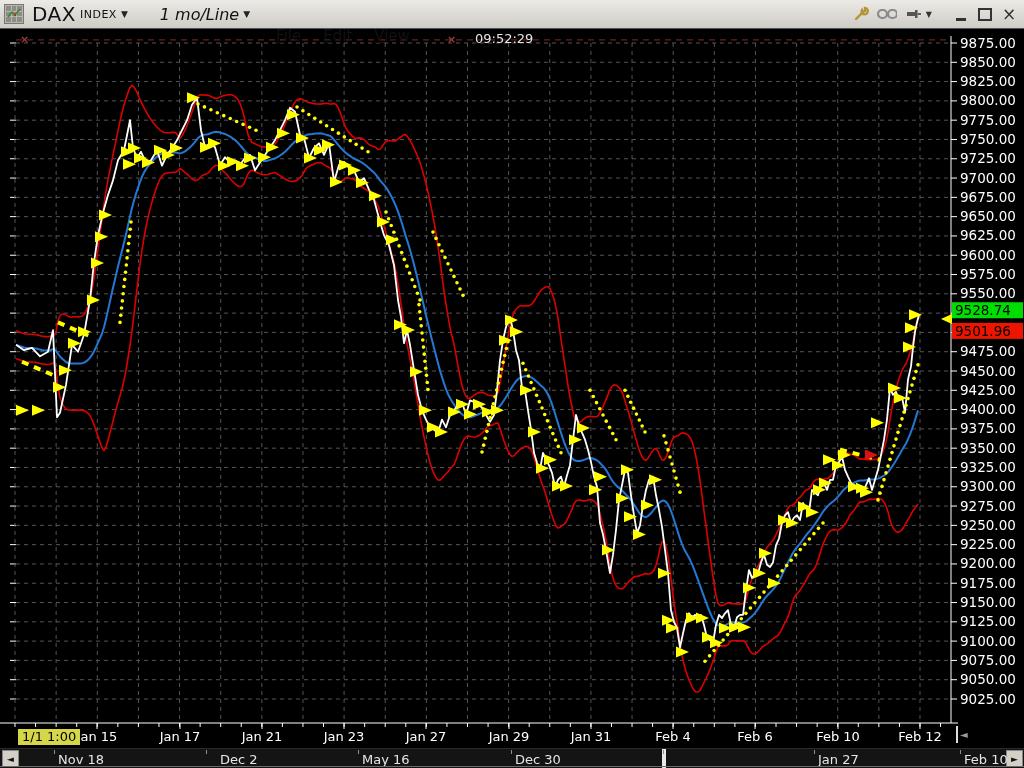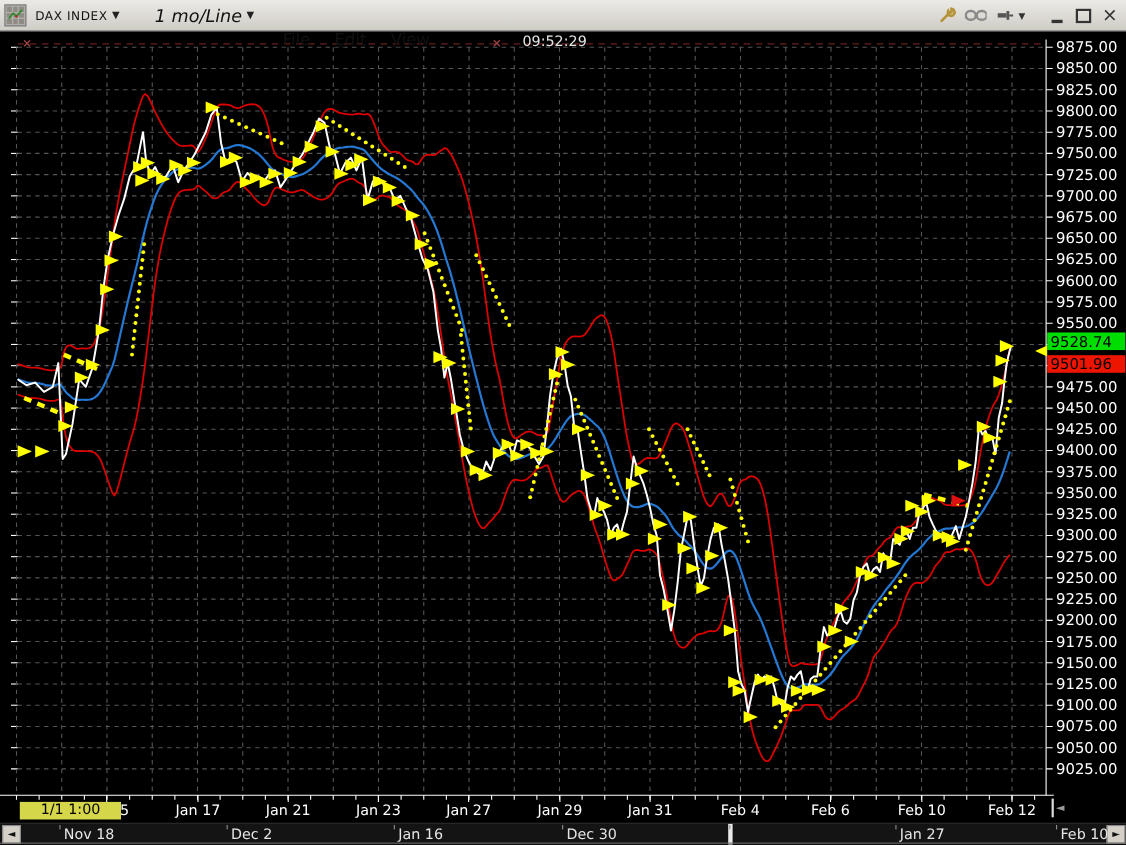--- a/index.html
+++ b/index.html
@@ -6,40 +6,40 @@
   #app{position:relative;width:1024px;height:768px;overflow:hidden;background:#000;
        font-family:"DejaVu Sans",sans-serif;-webkit-font-smoothing:antialiased;}
   
   #titlebar{position:absolute;left:0;top:0;width:1024px;height:28px;
     background:linear-gradient(#eceae6,#cfccc6);border-bottom:1px solid #555;
     display:flex;align-items:center;color:#111;}
   #app-icon{width:20px;height:20px;margin:0 8px 0 4px;background:#b9b5af;border:1px solid #777;
     display:grid;grid-template-columns:repeat(3,1fr);grid-template-rows:repeat(3,1fr);gap:1px;padding:1px;box-sizing:border-box;position:relative;}
   #app-icon i{background:#8f8c86;}
   #app-icon svg{position:absolute;left:1px;top:1px;}
-  .tsym{font-size:11px;letter-spacing:.5px;}
+  .tsym{font-size:20px;letter-spacing:.5px;}
   .tsub{font-size:11px;margin-left:4px;letter-spacing:.5px;}
   .tdrop{font-size:9px;margin:0 4px;color:#222;}
   .tperiod{font-size:16px;margin-left:28px;font-style:italic;}
   .menu{display:flex;margin-left:22px;gap:22px;font-size:15px;}
   .menu-item{cursor:default;margin-top:44px;}
   .menu-item u{text-decoration:underline;}
   #tb-right{margin-left:auto;display:flex;align-items:center;gap:6px;padding-right:6px;}
   .tool{width:20px;height:20px;display:flex;align-items:center;justify-content:center;}
   .wbtn{width:18px;height:18px;display:flex;align-items:center;justify-content:center;color:#222;}
   .minbar{width:10px;height:3px;background:#333;margin-top:10px;}
   .restbox{width:10px;height:9px;border:2px solid #333;}
   .xglyph{font-size:17px;line-height:16px;color:#333;}
   .pincaret{font-size:8px;color:#333;margin-left:-3px;}
   
   .xmark{position:absolute;color:#9b4040;font-size:11px;font-weight:bold;}
   .infotext{position:absolute;color:#e6e6e6;font-size:13px;white-space:pre;}
   
   #page-badge{position:absolute;left:18px;top:729px;background:#d6d64a;color:#000;
-    font-size:13px;padding:0 19px;height:16px;line-height:16px;}
+    font-size:13px;padding:0 4px;height:16px;line-height:16px;}
   #axis-pan{position:absolute;left:956px;top:726px;height:17px;border-left:2px solid #ddd;padding-left:2px;
     color:#9a9a9a;font-size:10px;line-height:17px;}
   #scrollbar{position:absolute;left:0;top:748px;width:1024px;height:20px;background:#141414;
     border-top:1px solid #2a2a2a;}
   #scrollbar .sb-label{position:absolute;top:3px;color:#e5e5e5;font-size:13px;}
   #scrollbar .sb-tick{position:absolute;top:1px;width:1px;height:4px;background:#8f8f8f;}
   .sb-btn{position:absolute;top:1px;width:17px;height:17px;background:#d4d0c8;border:1px solid #888;
     color:#111;font-size:9px;display:flex;align-items:center;justify-content:center;box-sizing:border-box;}
   #sb-handle{position:absolute;left:662px;top:0;width:4px;height:20px;background:#e9e9e9;}
   #sb-bottomline{position:absolute;left:0;top:766px;width:1024px;height:1px;background:#6a6a6a;}
@@ -648,23 +648,23 @@
 
   <div id="page-badge">1/1 1:00</div>
   <div id="axis-pan">◄</div>
 
   <div id="scrollbar">
     <div class="sb-btn" style="left:2px;">◄</div>
     <div class="sb-btn" style="left:1006px;">►</div>
     <div id="sb-handle" style="left: 662px;"></div>
   <span class="sb-label" style="left: 58px;">Nov 18</span>
       <span class="sb-tick" style="left: 54px;"></span>
-      <span class="sb-label" style="left: 210px;">Dec 2</span>
+      <span class="sb-label" style="left: 220px;">Dec 2</span>
       <span class="sb-tick" style="left: 206px;"></span>
-      <span class="sb-label" style="left: 362px;">Jan 16</span>
+      <span class="sb-label" style="left: 362px;">May 16</span>
       <span class="sb-tick" style="left: 358px;"></span>
       <span class="sb-label" style="left: 515px;">Dec 30</span>
       <span class="sb-tick" style="left: 511px;"></span>
       <span class="sb-label" style="left: 667px; margin-top: 19px;">Jan 13</span>
       <span class="sb-tick" style="left: 663px;"></span>
       <span class="sb-label" style="left: 818px;">Jan 27</span>
       <span class="sb-tick" style="left: 814px;"></span>
       <span class="sb-label" style="left: 964px;">Feb 10</span>
       <span class="sb-tick" style="left: 960px;"></span>
     </div>

